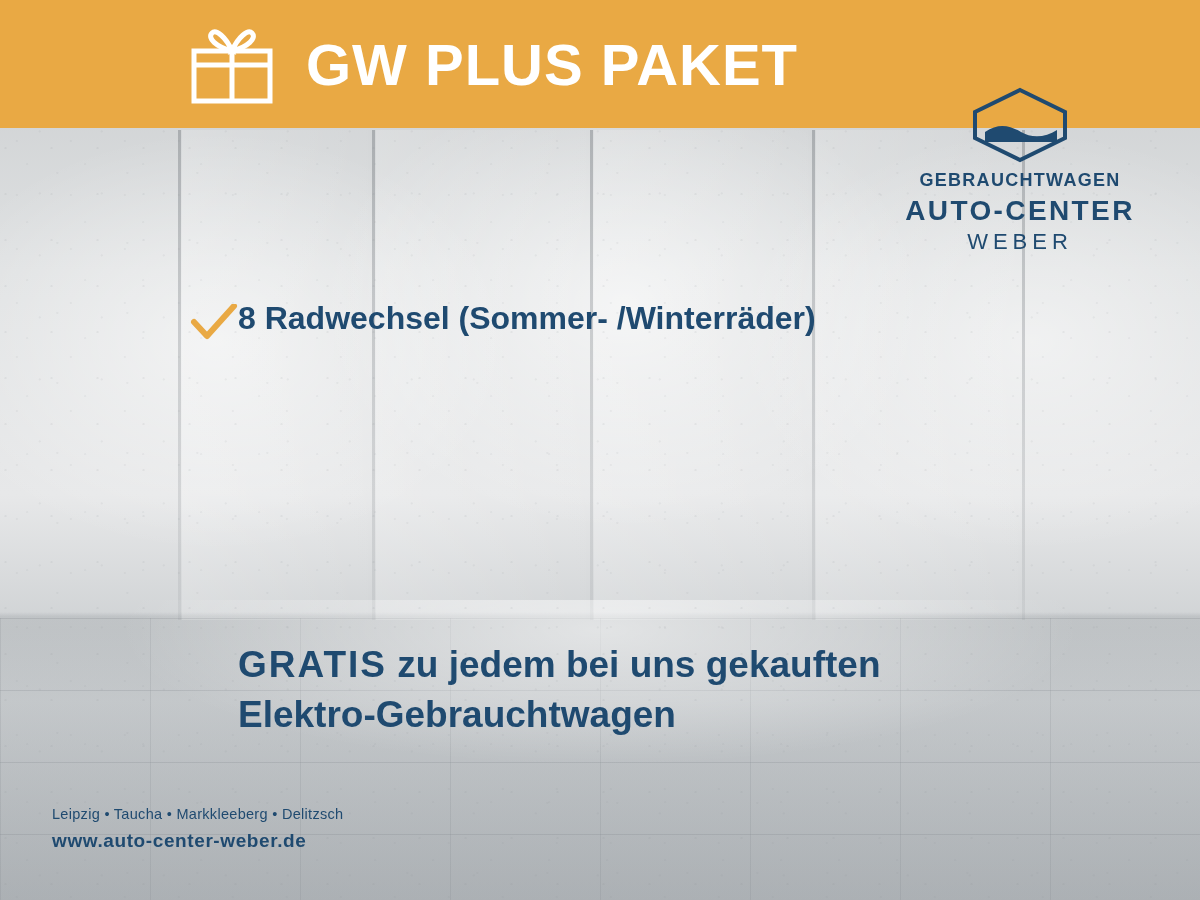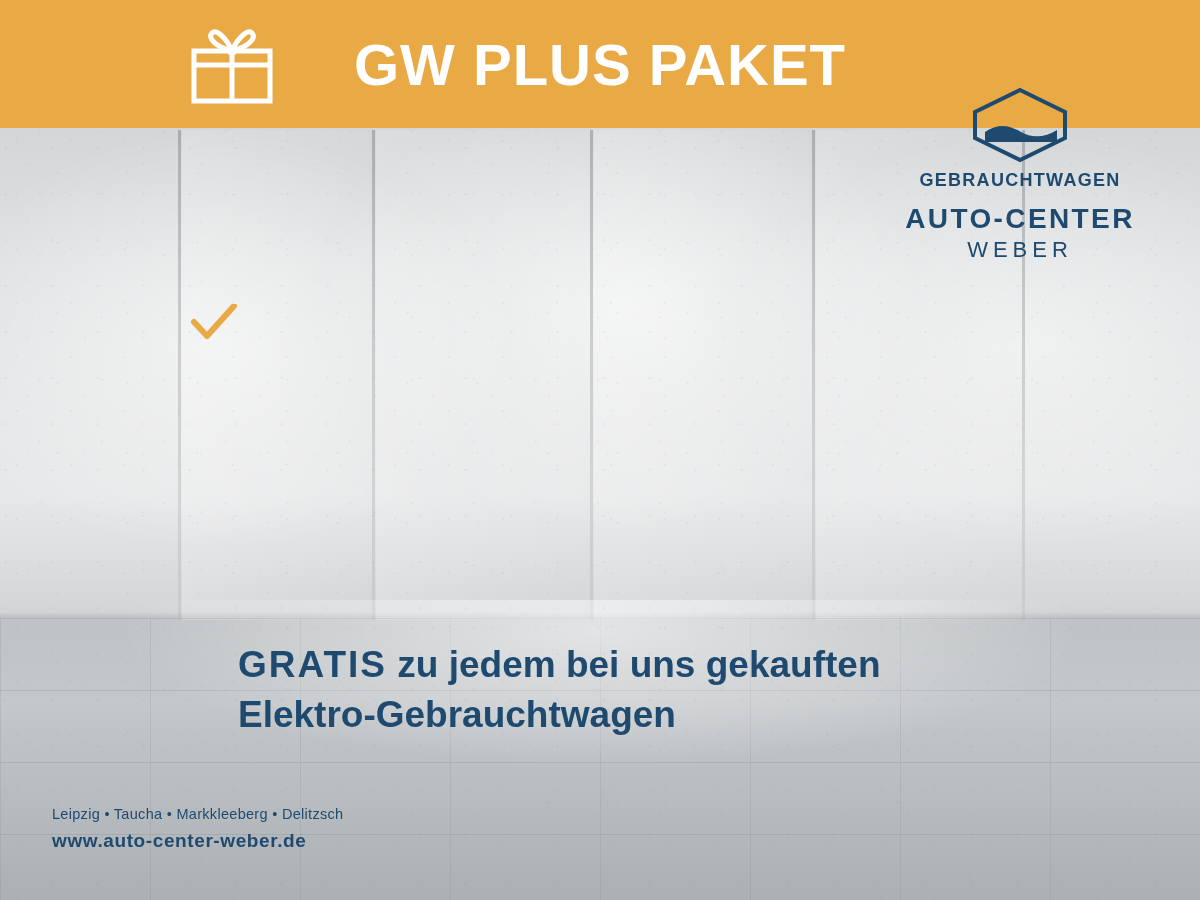--- a/index.html
+++ b/index.html
@@ -94,21 +94,20 @@
   }
 
   
   .header-band {
     position: absolute;
     top: 0; left: 0; right: 0;
     height: 128px;
     background: #e9a944;
     display: flex;
     align-items: center;
-    gap: 48px;
   }
   .gift-icon {
     margin-left: 186px;
     width: 92px;
     height: 86px;
     flex: 0 0 auto;
   }
   .header-title {
     margin-left: 28px;
     color: #ffffff;
@@ -132,21 +131,21 @@
     font-size: 18px;
     letter-spacing: 1.3px;
     font-weight: 700;
     margin-top: 6px;
     color: #1f4a70;
   }
   .logo-main {
     font-size: 28px;
     letter-spacing: 2.4px;
     font-weight: 700;
-    margin-top: 12px;
+    margin-top: 4px;
     color: #1f4a70;
   }
   .logo-main2 {
     font-size: 22px;
     letter-spacing: 5px;
     font-weight: 400;
     margin-top: 2px;
     color: #1f4a70;
   }
 
@@ -259,20 +258,23 @@
   </div>
 
   <div class="features">
 
 
 
     <div class="feature">
       <svg class="check" width="48" height="40" viewBox="0 0 48 40">
         <path d="M4 18 L17 32 L44 2" fill="none" stroke="#e9a944" stroke-width="6" stroke-linecap="round" stroke-linejoin="round"></path>
       </svg>
+      <div class="feature-text-wrap">
+        <div class="feature-main">8 Radwechsel (Sommer- /Winterräder)</div>
+      </div>
     </div>
 
   </div>
 
   <div class="gratis">
     <div>
       <span class="word">GRATIS</span><span> zu jedem bei uns gekauften</span>
     </div>
     <div>Elektro-Gebrauchtwagen</div>
   </div>

